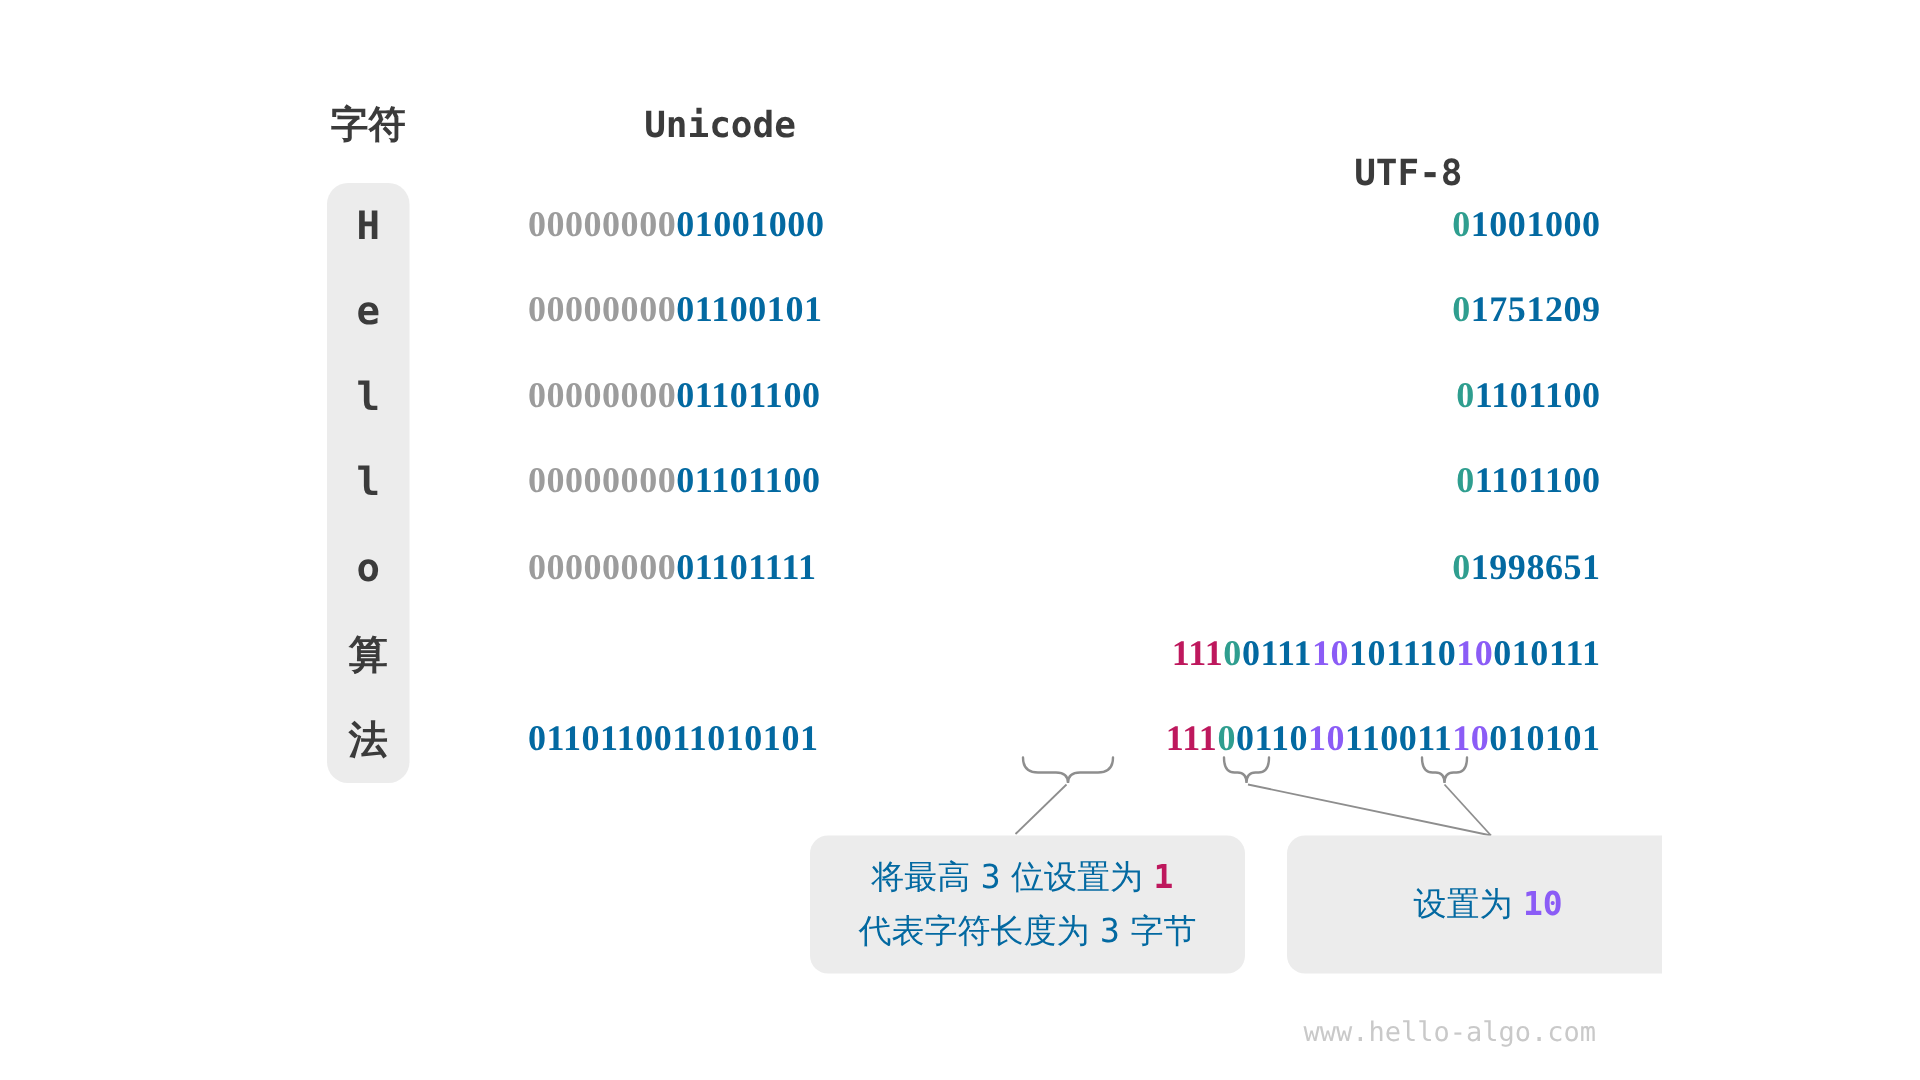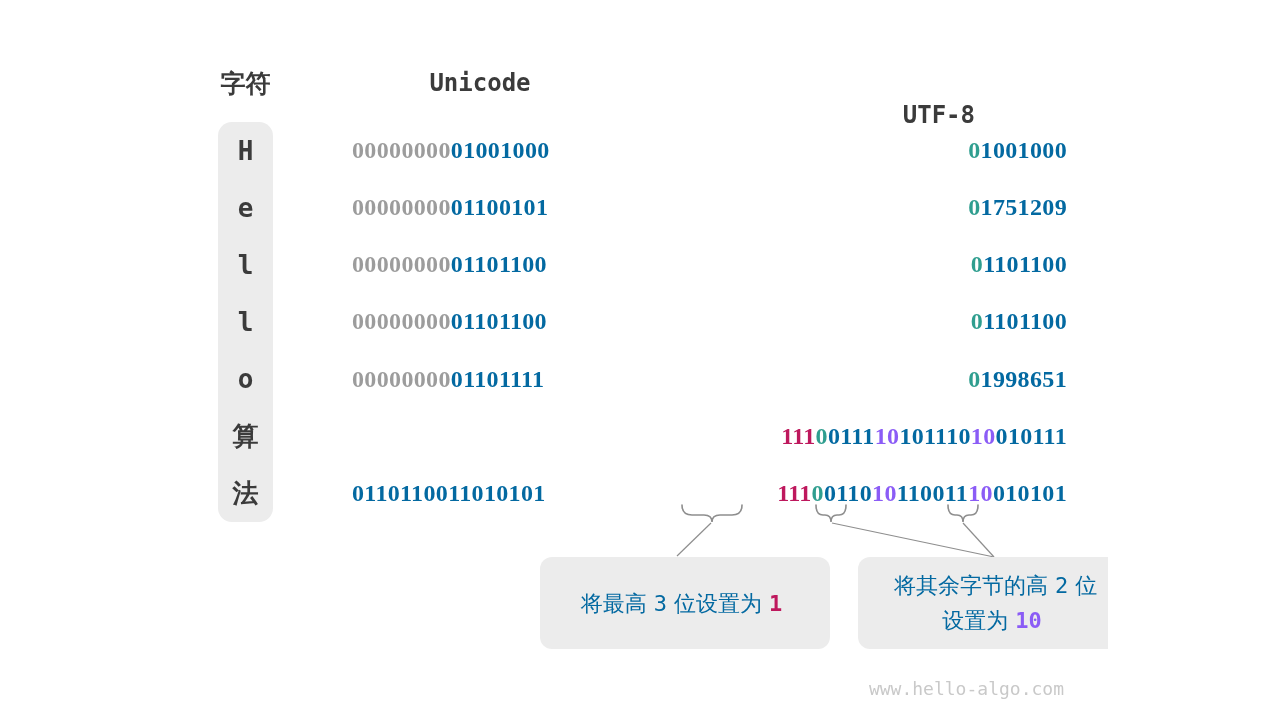--- a/index.html
+++ b/index.html
@@ -95,20 +95,20 @@
     <path d="M816,505 Q816,515 823,515 L825,515 Q831,515 831,522 Q831,515 837,515 L839,515 Q846,515 846,505" stroke-width="1.6" stroke-linecap="round"></path>
     <path d="M948,505 Q948,515 955,515 L957,515 Q963,515 963,522 Q963,515 969,515 L971,515 Q978,515 978,505" stroke-width="1.6" stroke-linecap="round"></path>
 
     <line x1="711" y1="523" x2="677" y2="556" stroke-width="1.2"></line>
     <line x1="832" y1="523" x2="994" y2="557" stroke-width="1.2"></line>
     <line x1="963" y1="523" x2="994" y2="557" stroke-width="1.2"></line>
   </svg>
 
   <div class="callout callout-left" id="callout-left">
       <div class="line"><span class="c-dark">将最高</span><span class="c-dark num">3</span><span class="c-dark">位设置为</span><span class="c-green num bold">1</span></div>
+      <div class="line"><span class="c-dark">代表字符长度为</span><span class="c-dark num">3</span><span class="c-dark">字节</span></div>
     </div>
   <div class="callout callout-right" id="callout-right">
-      <div class="line"><span class="c-dark">将其余字节的高</span><span class="c-dark num">2</span><span class="c-dark">位</span></div>
       <div class="line"><span class="c-dark">设置为</span><span class="c-blue num bold">10</span></div>
     </div>
 
   <div class="watermark">www.hello-algo.com</div>
 </div>
 
 </body></html>

